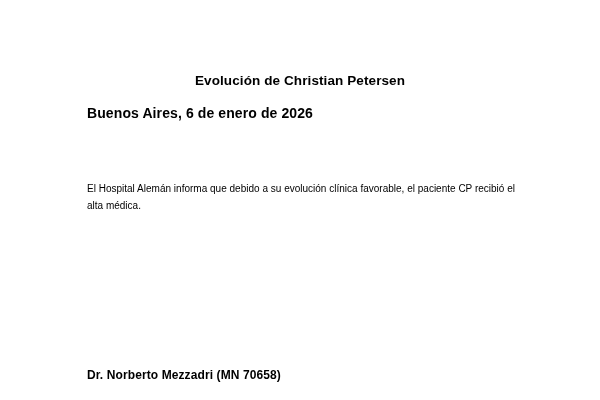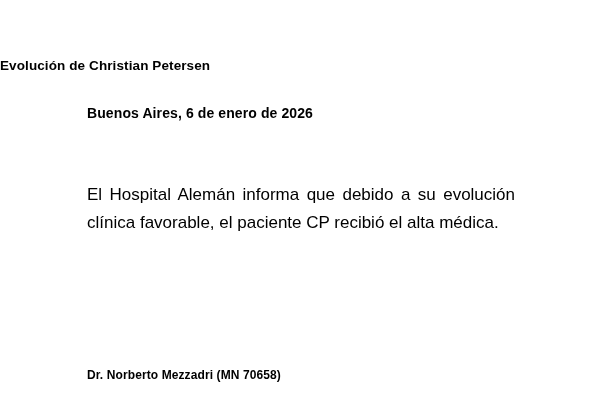--- a/index.html
+++ b/index.html
@@ -16,40 +16,41 @@
   }
   .page {
     position: relative;
     width: 600px;
     height: 400px;
     box-sizing: border-box;
     background: #ffffff;
   }
   .doc-title {
     position: absolute;
-    top: 58px;
+    top: 73px;
     left: 0;
     width: 600px;
+    text-align: center;
     font-size: 13.5px;
     font-weight: bold;
     letter-spacing: 0.1px;
   }
   .place-date {
     position: absolute;
     top: 105px;
     left: 87px;
     font-size: 14px;
     font-weight: bold;
     letter-spacing: 0.1px;
   }
   .para {
     position: absolute;
     left: 87px;
     width: 428px;
-    font-size: 17px;
+    font-size: 10px;
     line-height: 1.65;
     text-align: justify;
     text-justify: inter-word;
   }
   .para-1 { top: 181px; }
   .para-2 { top: 272px; }
   .signature {
     position: absolute;
     top: 368px;
     left: 87px;

